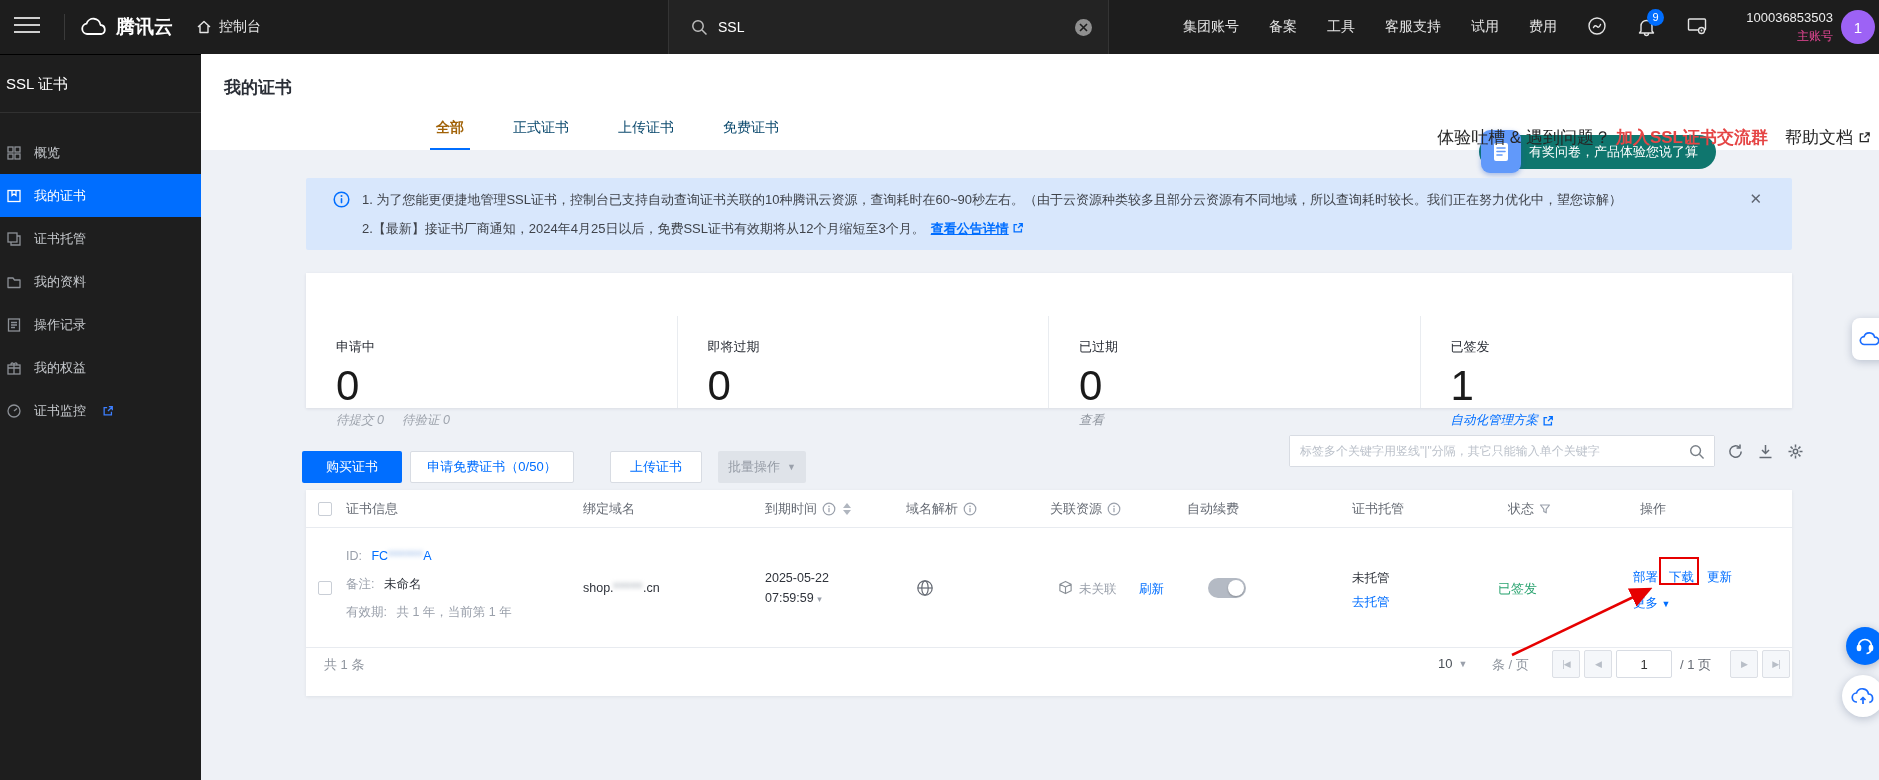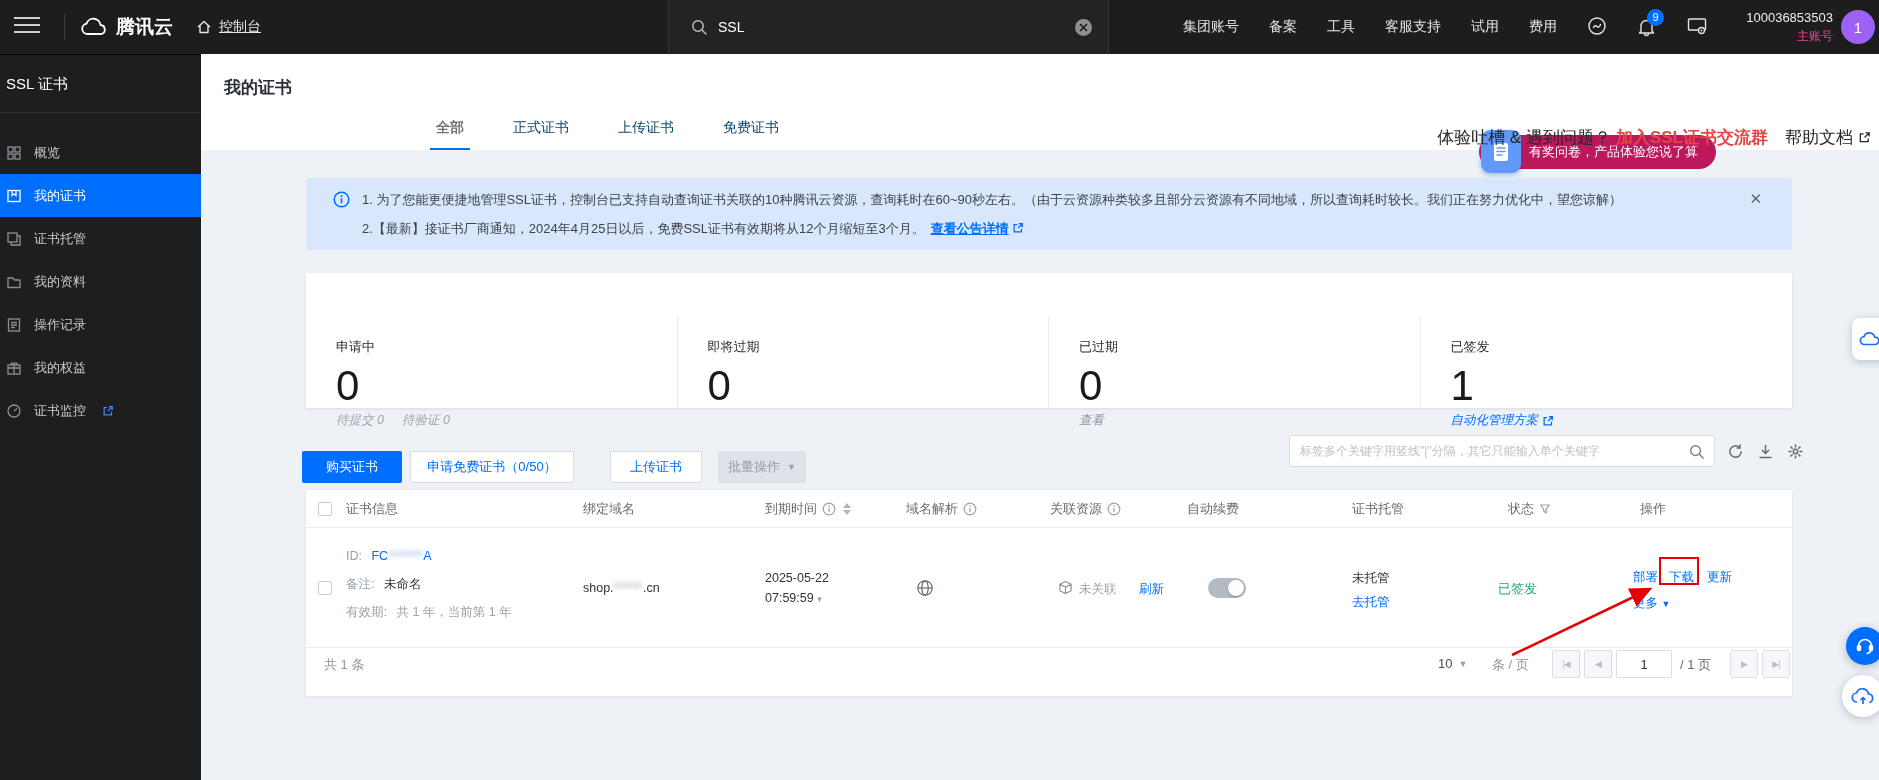--- a/index.html
+++ b/index.html
@@ -6,21 +6,21 @@
   html,body { background:#fff; }
   body { font-family:"Liberation Sans","DejaVu Sans",sans-serif; }
   .screen { position:relative; width:1879px; height:780px; background:#eef1f6; overflow:hidden; }
 
   
   .navbar { position:absolute; left:0; top:0; width:1879px; height:54px; background:#1d1d1d; color:#e0e0e0; font-size:13px; }
   .nav-burger { position:absolute; left:14px; top:17px; width:26px; height:20px; cursor:pointer; }
   .nav-burger span { display:block; height:2px; background:#cfcfcf; margin-bottom:5px; }
   .nav-sep { position:absolute; top:14px; width:1px; height:26px; background:#3a3a3a; }
   .brand { position:absolute; left:80px; top:0; height:54px; display:flex; align-items:center; gap:8px; color:#fff; font-size:19px; font-weight:bold; }
-  .console-entry { position:absolute; left:196px; top:0; height:54px; display:flex; align-items:center; gap:7px; color:#e6e6e6; font-size:14px; cursor:pointer;text-decoration:underline; }
+  .console-entry { position:absolute; left:196px; top:0; height:54px; display:flex; align-items:center; gap:7px; color:#e6e6e6; font-size:14px; cursor:pointer; }
   .nav-search { position:absolute; left:668px; top:0; width:441px; height:54px; background:#232323; border-left:1px solid #343434; border-right:1px solid #343434; display:flex; align-items:center; }
   .nav-search input { background:transparent; border:none; outline:none; color:#fff; font-size:14px; width:340px; margin-left:10px; font-family:inherit; }
   .nav-clear { position:absolute; right:16px; top:19px; width:17px; height:17px; border-radius:50%; background:#8f8f8f; display:flex; align-items:center; justify-content:center; cursor:pointer; }
   .nav-menu { position:absolute; right:172px; top:0; height:54px; display:flex; align-items:center; gap:30px; font-size:14px; color:#e3e3e3; }
   .nav-menu .mi { cursor:pointer; white-space:nowrap; }
   .bell-wrap { position:relative; width:20px; height:20px; }
   .bell-badge { position:absolute; top:-8px; left:10px; min-width:17px; height:17px; border-radius:9px; background:#006eff; color:#fff; font-size:11px; line-height:17px; text-align:center; padding:0 4px; }
   .nav-account { position:absolute; right:46px; top:9px; text-align:right; line-height:18px; }
   .nav-account .acc-id { font-size:13px; color:#ededed; }
   .nav-account .acc-type { font-size:12px; color:#ec4899; }
@@ -33,22 +33,22 @@
   .sb-item { position:relative; height:43px; display:flex; align-items:center; color:#c6c9cd; font-size:13px; cursor:pointer; padding-left:6px; gap:12px; }
   .sb-item svg { flex:0 0 16px; color:#8c9096; }
   .sb-item.active { background:#006eff; color:#fff; }
   .sb-item.active svg { color:#fff; }
 
   
   .page-header { position:absolute; left:201px; top:54px; width:1678px; height:96px; background:#fff; }
   .page-title { position:absolute; left:23px; top:22px; font-size:17px; color:#2a2e36; font-weight:bold; }
   .tabs { position:absolute; left:229px; bottom:0; display:flex; }
   .tab { padding:0 6px; margin-right:37px; height:40px; line-height:34px; font-size:14px; color:#0c4a6e; cursor:pointer; }
-  .tab.active { color:#737373; font-weight:bold; border-bottom:2px solid #006eff; }
-  .survey-pill { position:absolute; left:1278px; top:81px; height:34px; background:#be185d; border-radius:17px; color:#fff; font-size:13px; line-height:34px; padding:0 18px 0 50px; cursor:pointer; }
+  .tab.active { color:#a16207; font-weight:bold; border-bottom:2px solid #006eff; }
+  .survey-pill { position:absolute; left:1278px; top:81px; height:34px; background:#0f766e; border-radius:17px; color:#fff; font-size:13px; line-height:34px; padding:0 18px 0 50px; cursor:pointer; }
   .survey-icon { position:absolute; left:2px; top:-5px; width:40px; height:43px; background:#6199fa; border-radius:9px; box-shadow:0 2px 5px rgba(20,80,200,.35); display:flex; align-items:center; justify-content:center; }
   .header-help { position:absolute; right:8px; top:72px; font-size:17px; color:#262626; display:flex; align-items:center; gap:5px; white-space:nowrap; }
   .link-red { color:#e54545; font-weight:bold; cursor:pointer; }
   .link-dark { color:#262626; cursor:pointer; margin-left:12px; }
 
   
   .banner { position:absolute; left:306px; top:178px; width:1486px; height:72px; background:#d8e7fc; border-radius:2px; font-size:13px; color:#3f434a; }
   .banner-icon { position:absolute; left:27px; top:13px; }
   .banner-line1 { position:absolute; left:56px; top:12px; line-height:20px; }
   .banner-line2 { position:absolute; left:56px; top:41px; line-height:20px; }

